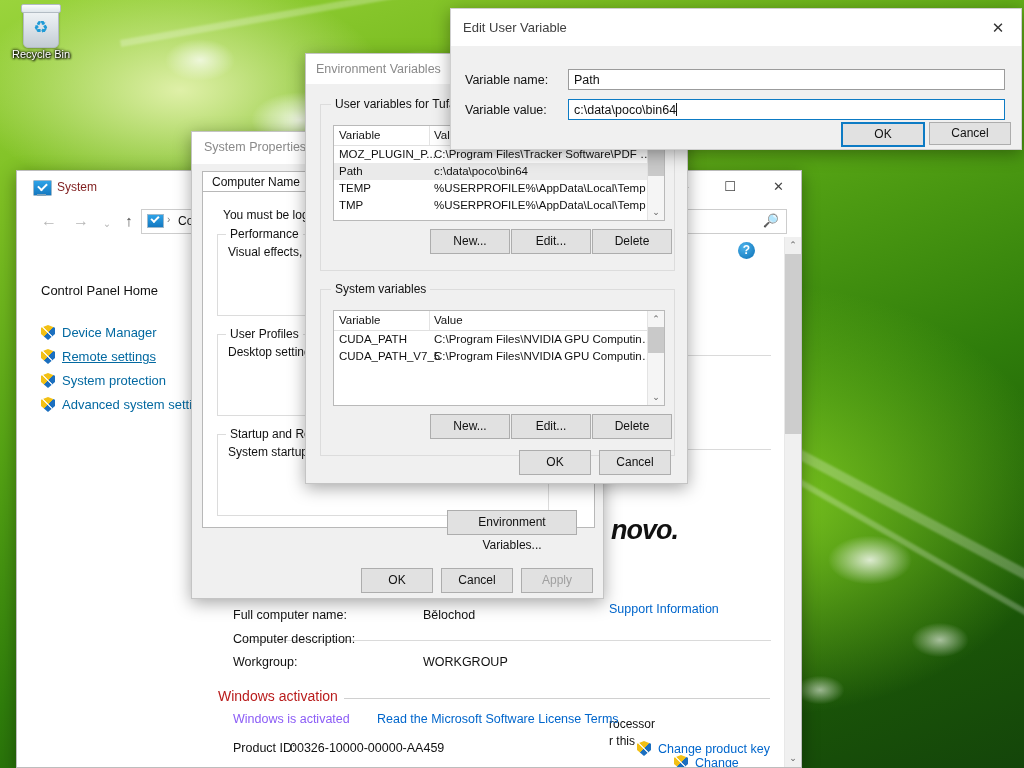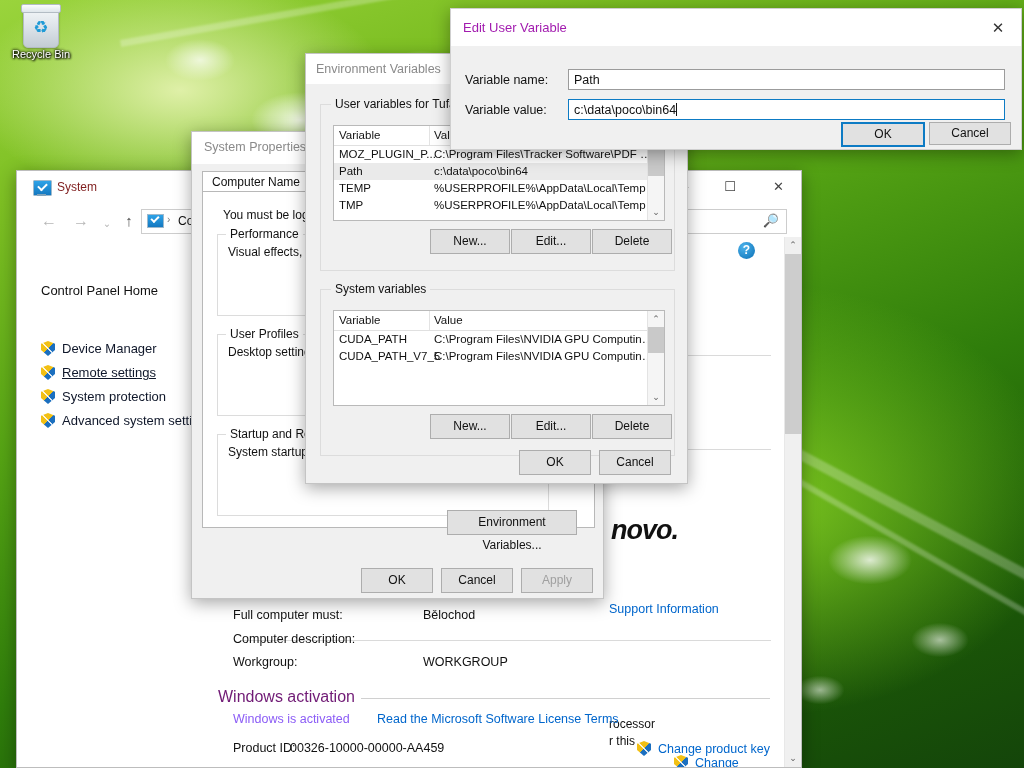--- a/index.html
+++ b/index.html
@@ -94,21 +94,21 @@
   #searchbox{
     position:absolute;left:632px;top:4px;width:136px;height:23px;
     border:1px solid #cdcdcd;background:#fff;
   }
   #searchbox .sb-text{position:absolute;left:7px;top:4px;font-size:12px;color:#111;white-space:nowrap;overflow:hidden;width:100px;}
   #searchbox .sb-ico{position:absolute;right:7px;top:3px;font-size:13px;color:#555;transform:scaleX(-1);}
 
   #sys-body{position:absolute;left:0;top:66px;width:784px;height:530px;background:#fff;overflow:hidden;}
   #sys-left{position:absolute;left:0;top:0;width:214px;height:530px;background:#fff;}
   #cp-home{position:absolute;left:24px;top:46px;font-size:13px;color:#111;}
-  .left-link{position:absolute;left:24px;font-size:13px;color:#0f172a;cursor:pointer;margin-top:16px;}
+  .left-link{position:absolute;left:24px;font-size:13px;color:#0369a1;cursor:pointer;}
   .shield{
     display:inline-block;width:14px;height:15px;margin-right:7px;vertical-align:-3px;position:relative;
   }
   .shield:before{
     content:"";position:absolute;left:0;top:0;width:14px;height:15px;
     background:linear-gradient(135deg,#f2c014 0%,#f2c014 50%,#1b6fbf 50%,#1b6fbf 100%);
     clip-path:polygon(50% 0,100% 18%,100% 60%,50% 100%,0 60%,0 18%);
   }
   .shield:after{
     content:"";position:absolute;left:0;top:0;width:14px;height:15px;
@@ -128,21 +128,21 @@
   #lenovo-brand{position:absolute;left:380px;top:278px;font-size:27px;font-weight:bold;font-style:italic;color:#111;letter-spacing:-1px;}
   #support-link{position:absolute;left:378px;top:365px;font-size:12.5px;color:#0066cc;}
   #rule-c{position:absolute;left:10px;top:403px;width:530px;height:1px;background:#dadada;}
   #change-settings{position:absolute;left:443px;top:518px;font-size:12.5px;color:#0066cc;}
   #proc-frag{position:absolute;left:378px;top:480px;font-size:12px;color:#111;}
   #this-frag{position:absolute;left:378px;top:497px;font-size:12px;color:#111;}
 
   .sysrow{position:absolute;font-size:12.5px;color:#111;}
   .sysrow .k{position:absolute;left:0;top:0;width:168px;}
   .sysrow .v{position:absolute;left:190px;top:0;white-space:nowrap;}
-  #act-group-label{position:absolute;left:218px;top:688px;font-size:16px;color:#701a75;background:#fff;padding-right:6px;z-index:2;text-align:right;}
+  #act-group-label{position:absolute;left:218px;top:688px;font-size:14px;color:#b91c1c;background:#fff;padding-right:6px;z-index:2;text-align:right;}
   #act-rule{position:absolute;left:218px;top:698px;width:552px;height:1px;background:#d0d0d0;}
 
   #sys-vscroll{position:absolute;right:0;top:0;width:16px;height:530px;background:#f0f0f0;border-left:1px solid #e8e8e8;}
   #sys-vscroll .up,#sys-vscroll .dn{width:16px;height:17px;text-align:center;line-height:17px;font-size:9px;color:#606060;}
   #sys-vscroll .dn{position:absolute;bottom:0;}
   #sys-vscroll .thumb{position:absolute;top:17px;left:0;width:16px;height:180px;background:#cdcdcd;}
 
   
   #sysprops{left:191px;top:131px;width:411px;height:466px;border:1px solid #c4c4c4;background:#f0f0f0;}
   #sysprops .tb{height:32px;background:#fff;position:relative;}
@@ -187,21 +187,21 @@
   .lv-scroll .ar.up{top:0;}
   .lv-scroll .ar.dn{bottom:0;}
   .lv-scroll .th{position:absolute;left:0;width:16px;background:#c9c9c9;}
   .envbtn{width:78px;height:23px;line-height:23px;position:absolute;}
   #env-ok{position:absolute;left:519px;top:450px;width:70px;height:23px;line-height:23px;}
   #env-cancel{position:absolute;left:599px;top:450px;width:70px;height:23px;line-height:23px;}
 
   
   #editdlg{left:450px;top:8px;width:570px;height:140px;border:1px solid #cfcfcf;background:#f0f0f0;}
   #editdlg .tb{height:37px;background:#fff;position:relative;border-bottom:1px solid #f0f0f0;}
-  #editdlg .tb .t{position:absolute;left:12px;top:11px;font-size:13px;color:#a21caf;}
+  #editdlg .tb .t{position:absolute;left:12px;top:11px;font-size:13px;color:#404040;}
   #edit-close{position:absolute;right:0;top:0;width:46px;height:37px;line-height:37px;text-align:center;font-size:15px;color:#333;font-weight:300;}
   .ed-label{position:absolute;left:14px;font-size:12.5px;color:#111;}
   .ed-input{
     position:absolute;left:117px;width:437px;height:21px;background:#fff;
     font-size:12.5px;color:#111;padding:0 0 0 5px;line-height:21px;box-sizing:border-box;
   }
   #ed-name-input{border:1px solid #9b9b9b;top:60px;}
   #ed-value-input{border:1px solid #0d7bc4;top:90px;}
   #ed-value-input .caret{display:inline-block;width:1px;height:13px;background:#111;vertical-align:-2px;margin-left:0px;}
   #ed-ok{position:absolute;left:841px;top:122px;width:80px;height:21px;line-height:21px;border:2px solid #0d7bc4;background:#e1e1e1;}
@@ -291,21 +291,21 @@
     <div id="sys-vscroll">
       <div class="up">⌃</div>
       <div class="thumb"></div>
       <div class="dn">⌄</div>
     </div>
   </div>
 </div>
 
 <div class="abs" style="left:233px;top:608px;width:540px;">
   <div class="sysrow" style="position:relative;">
-    <span class="k">Full computer must:</span>
+    <span class="k">Full computer name:</span>
     <span class="v">Bělochod</span>
   </div>
 </div>
 <div class="abs" style="left:233px;top:632px;width:540px;">
   <div class="sysrow" style="position:relative;">
     <span class="k">Computer description:</span>
     <span class="v"></span>
   </div>
 </div>
 <div class="abs" style="left:233px;top:655px;width:540px;">

